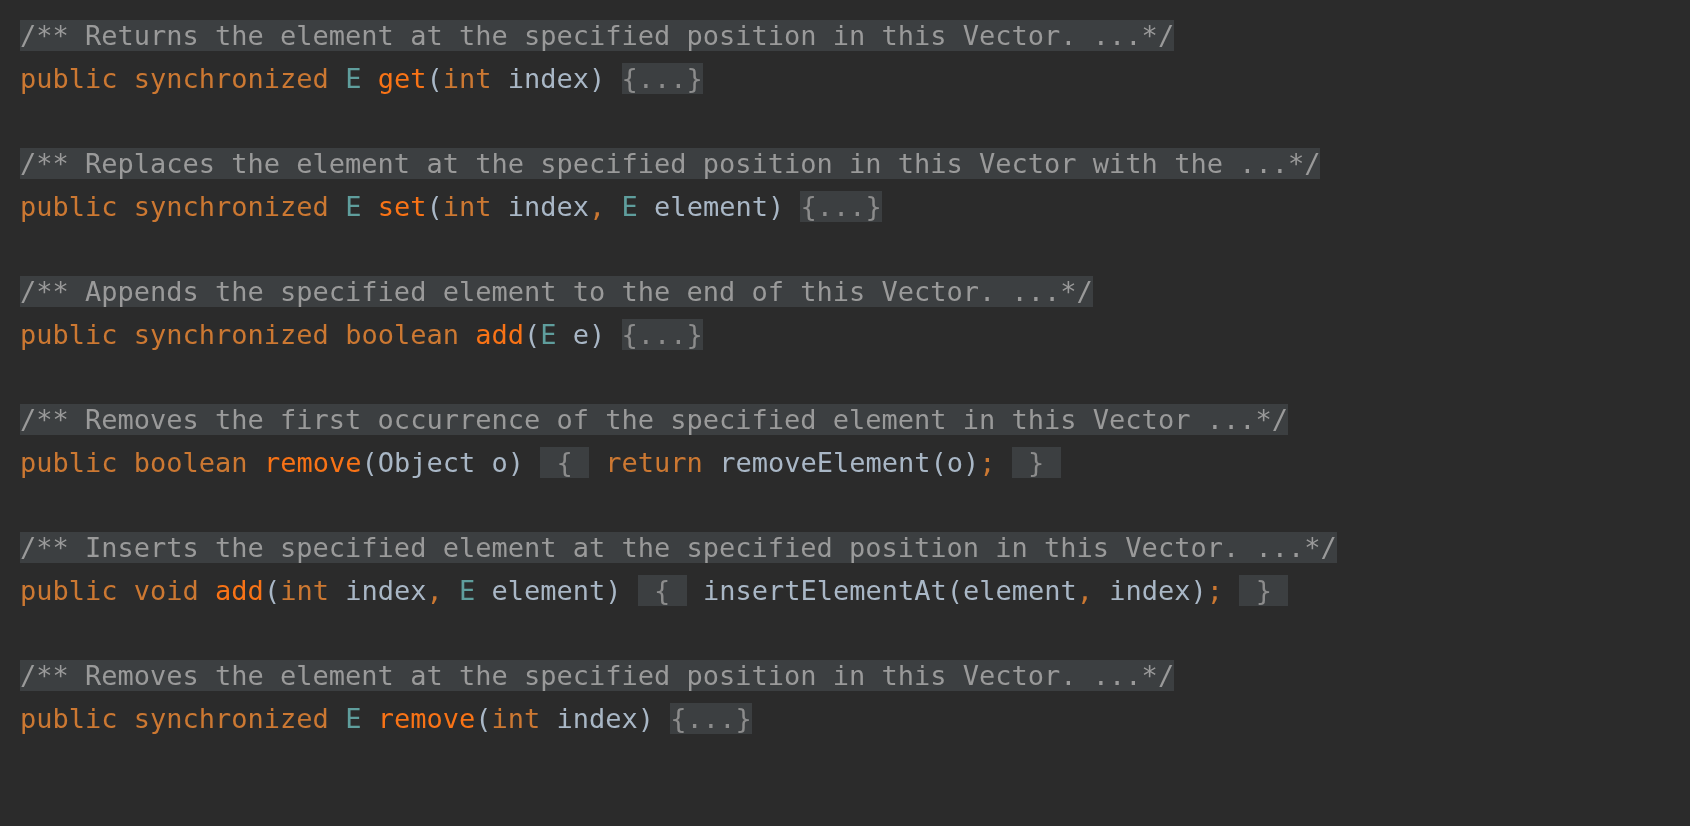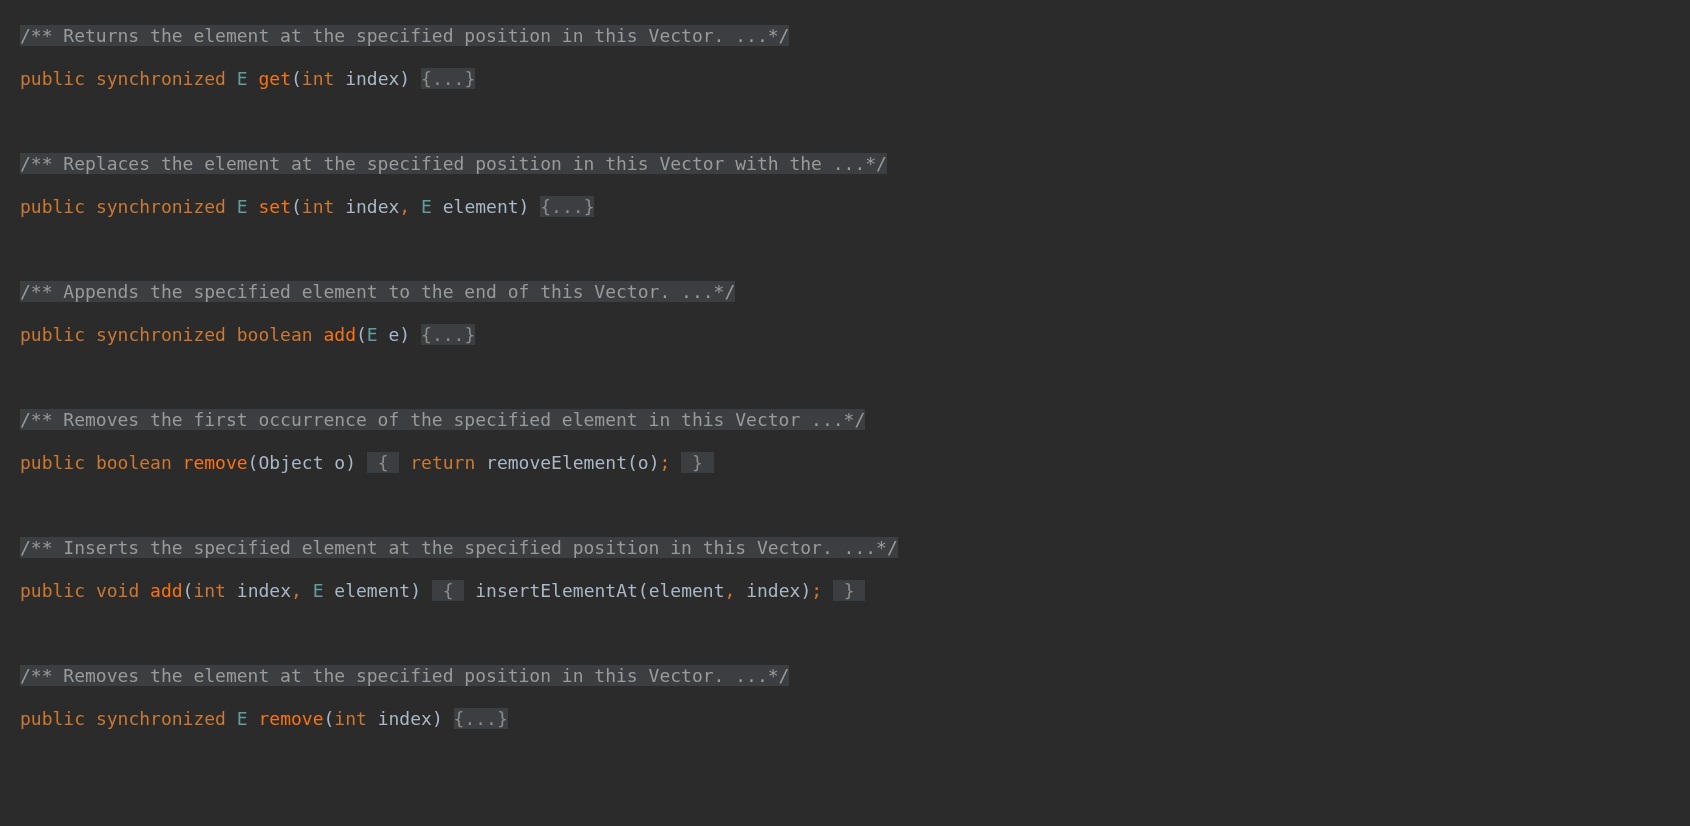--- a/index.html
+++ b/index.html
@@ -10,21 +10,21 @@
     width: 1690px;
     height: 826px;
     overflow: hidden;
   }
 
   #editor {
     width: 1690px;
     height: 706px;
     background: #2b2b2b;
     font-family: "DejaVu Sans Mono", "Liberation Mono", monospace;
-    font-size: 18px;
+    font-size: 27px;
     line-height: 43px;
     letter-spacing: 0px;
     padding: 14px 0 0 0;
     box-sizing: border-box;
     white-space: pre;
   }
 
   .line {
     height: 43px;
     white-space: pre;

